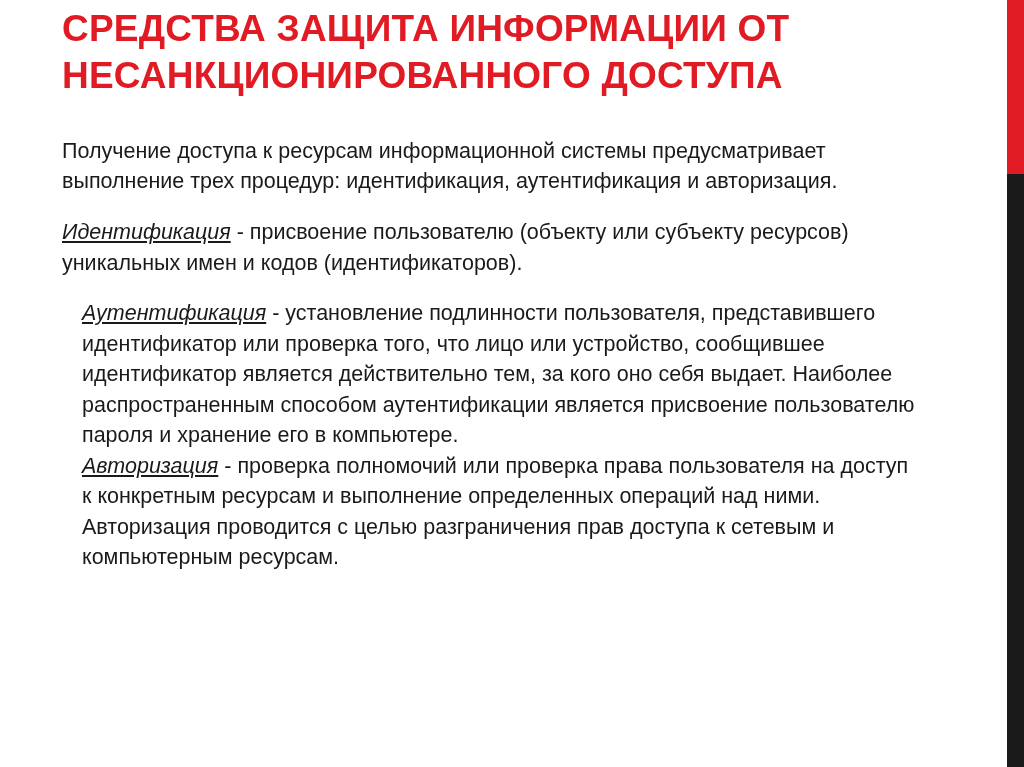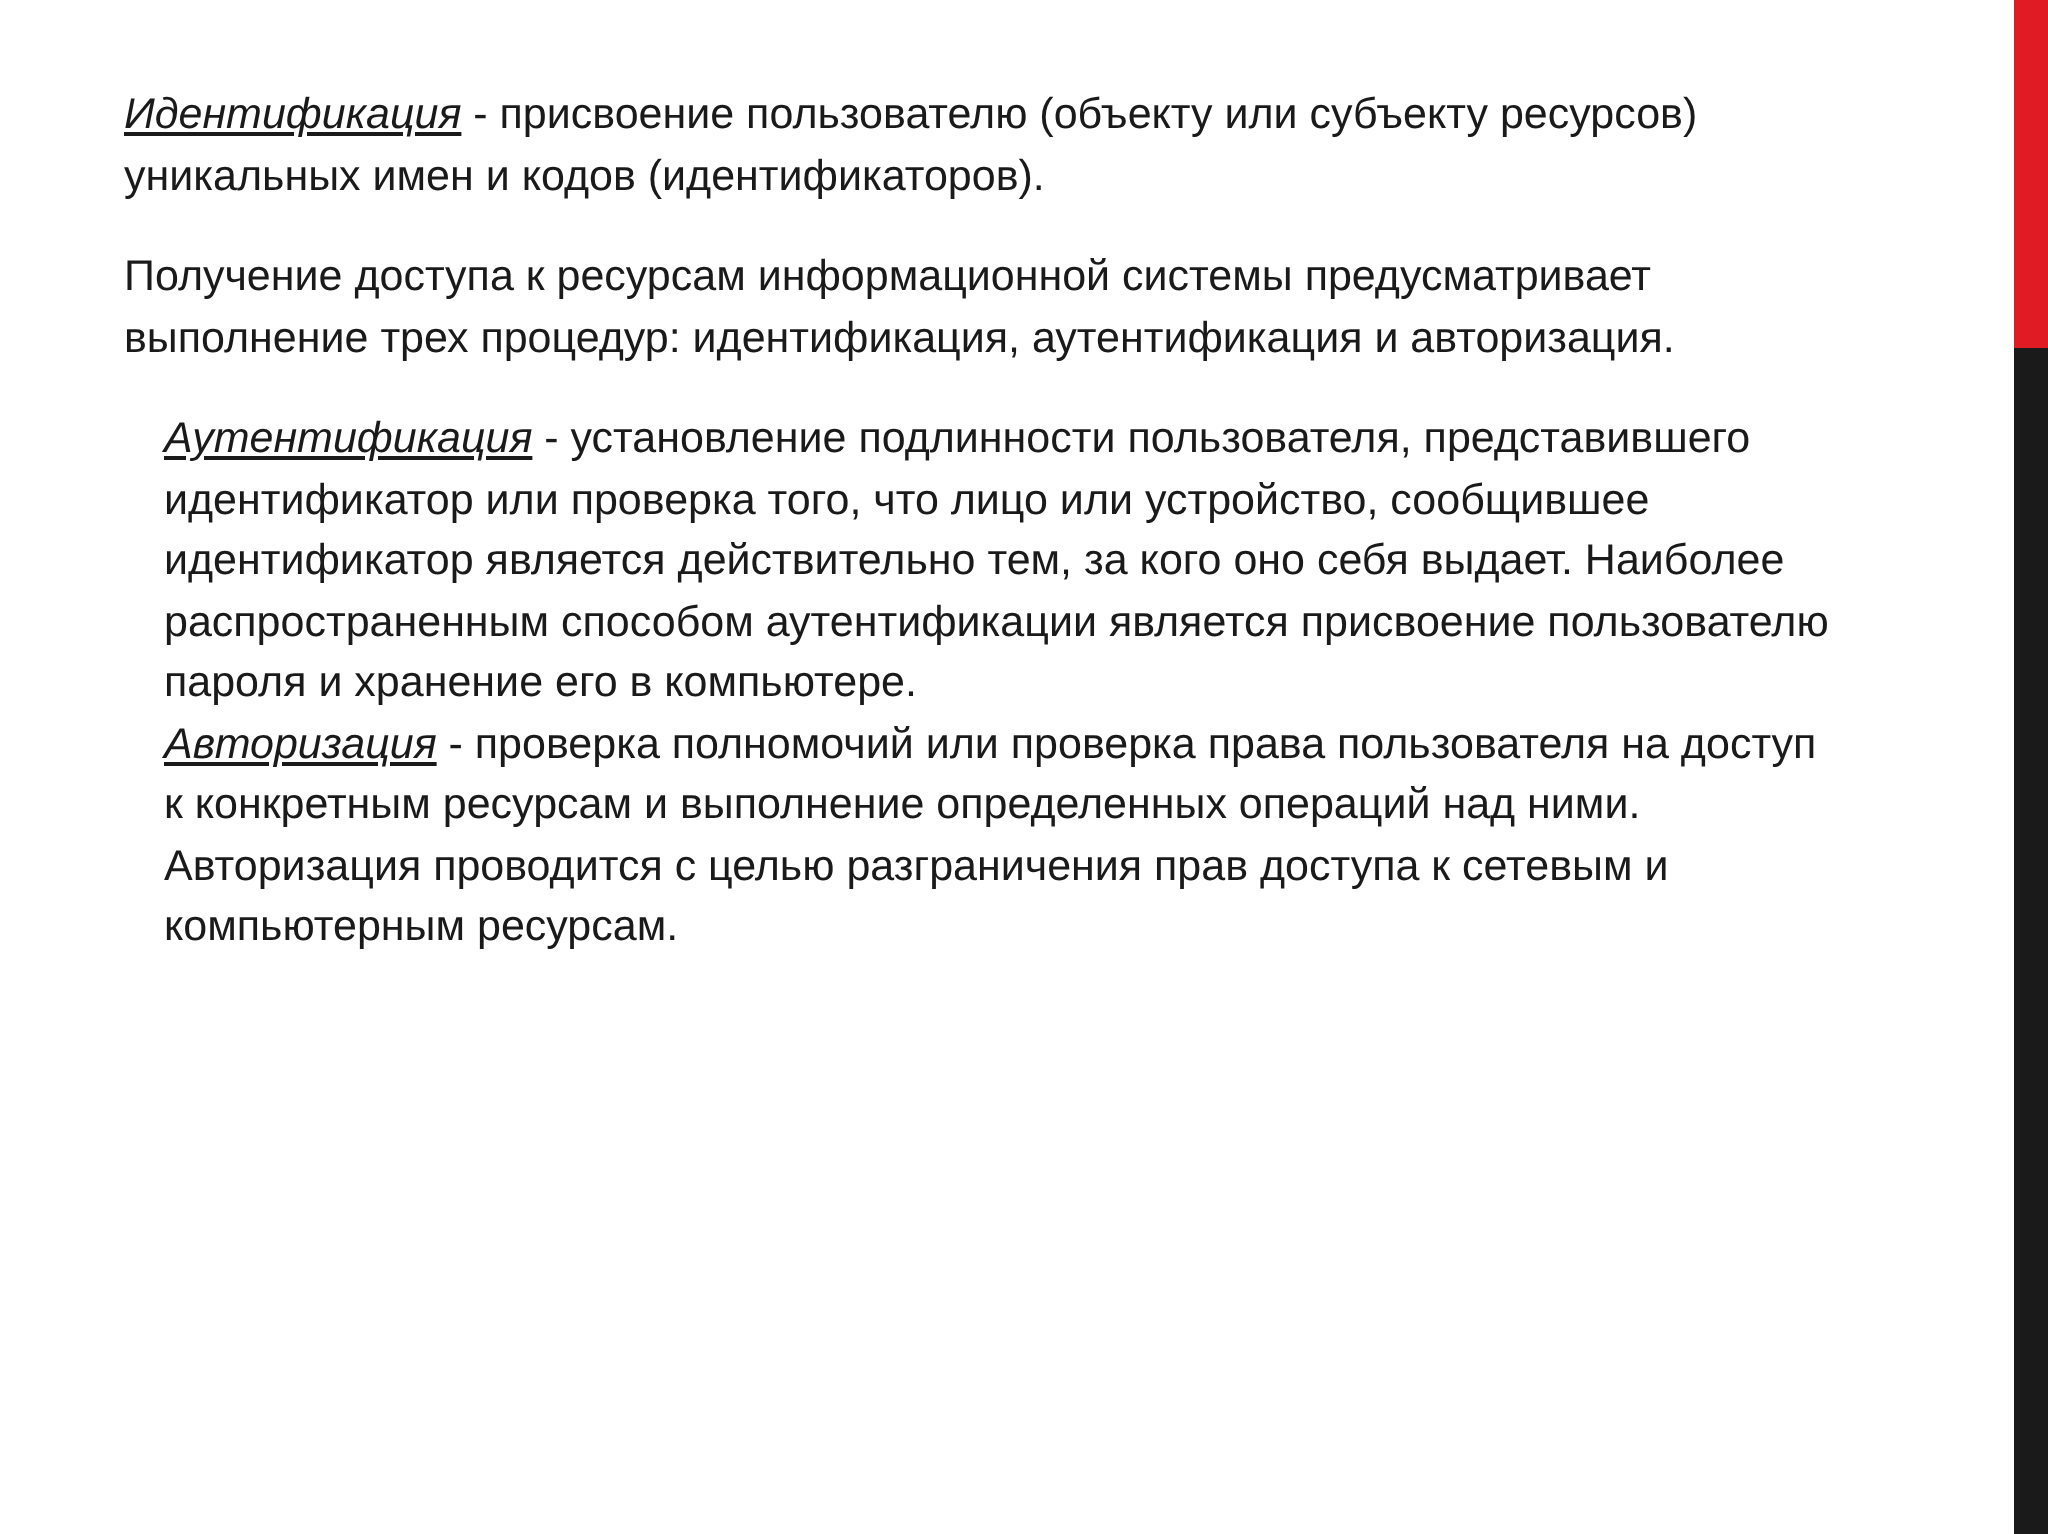--- a/index.html
+++ b/index.html
@@ -75,29 +75,30 @@
 </head>
 <body>
 
 <div class="slide">
 
   <div class="right-bar"></div>
   <div class="right-bar-lower"></div>
 
   <div class="content">
 
+    <h1 class="slide-title">Средства защита информации от несанкционированного доступа</h1>
 
     <div class="body-text">
 
       <p class="para">
-        <span class="term">Идентификация</span><span> - присвоение пользователю (объекту или субъекту ресурсов) уникальных имен и кодов (идентификаторов).</span>
+        <span>Получение доступа к ресурсам информационной системы предусматривает выполнение трех процедур: идентификация, аутентификация и авторизация.</span>
       </p>
 
       <p class="para">
-        <span>Получение доступа к ресурсам информационной системы предусматривает выполнение трех процедур: идентификация, аутентификация и авторизация.</span>
+        <span class="term">Идентификация</span><span> - присвоение пользователю (объекту или субъекту ресурсов) уникальных имен и кодов (идентификаторов).</span>
       </p>
 
       <p class="para tight">
         <span class="term">Аутентификация</span><span> - установление подлинности пользователя, представившего идентификатор или проверка того, что лицо или устройство, сообщившее идентификатор является действительно тем, за кого оно себя выдает. Наиболее распространенным способом аутентификации является присвоение пользователю пароля и хранение его в компьютере.</span>
       </p>
 
       <p class="para tight">
         <span class="term">Авторизация</span><span> - проверка полномочий или проверка права пользователя на доступ к конкретным ресурсам и выполнение определенных операций над ними. Авторизация проводится с целью разграничения прав доступа к сетевым и компьютерным ресурсам.</span>
       </p>
 

